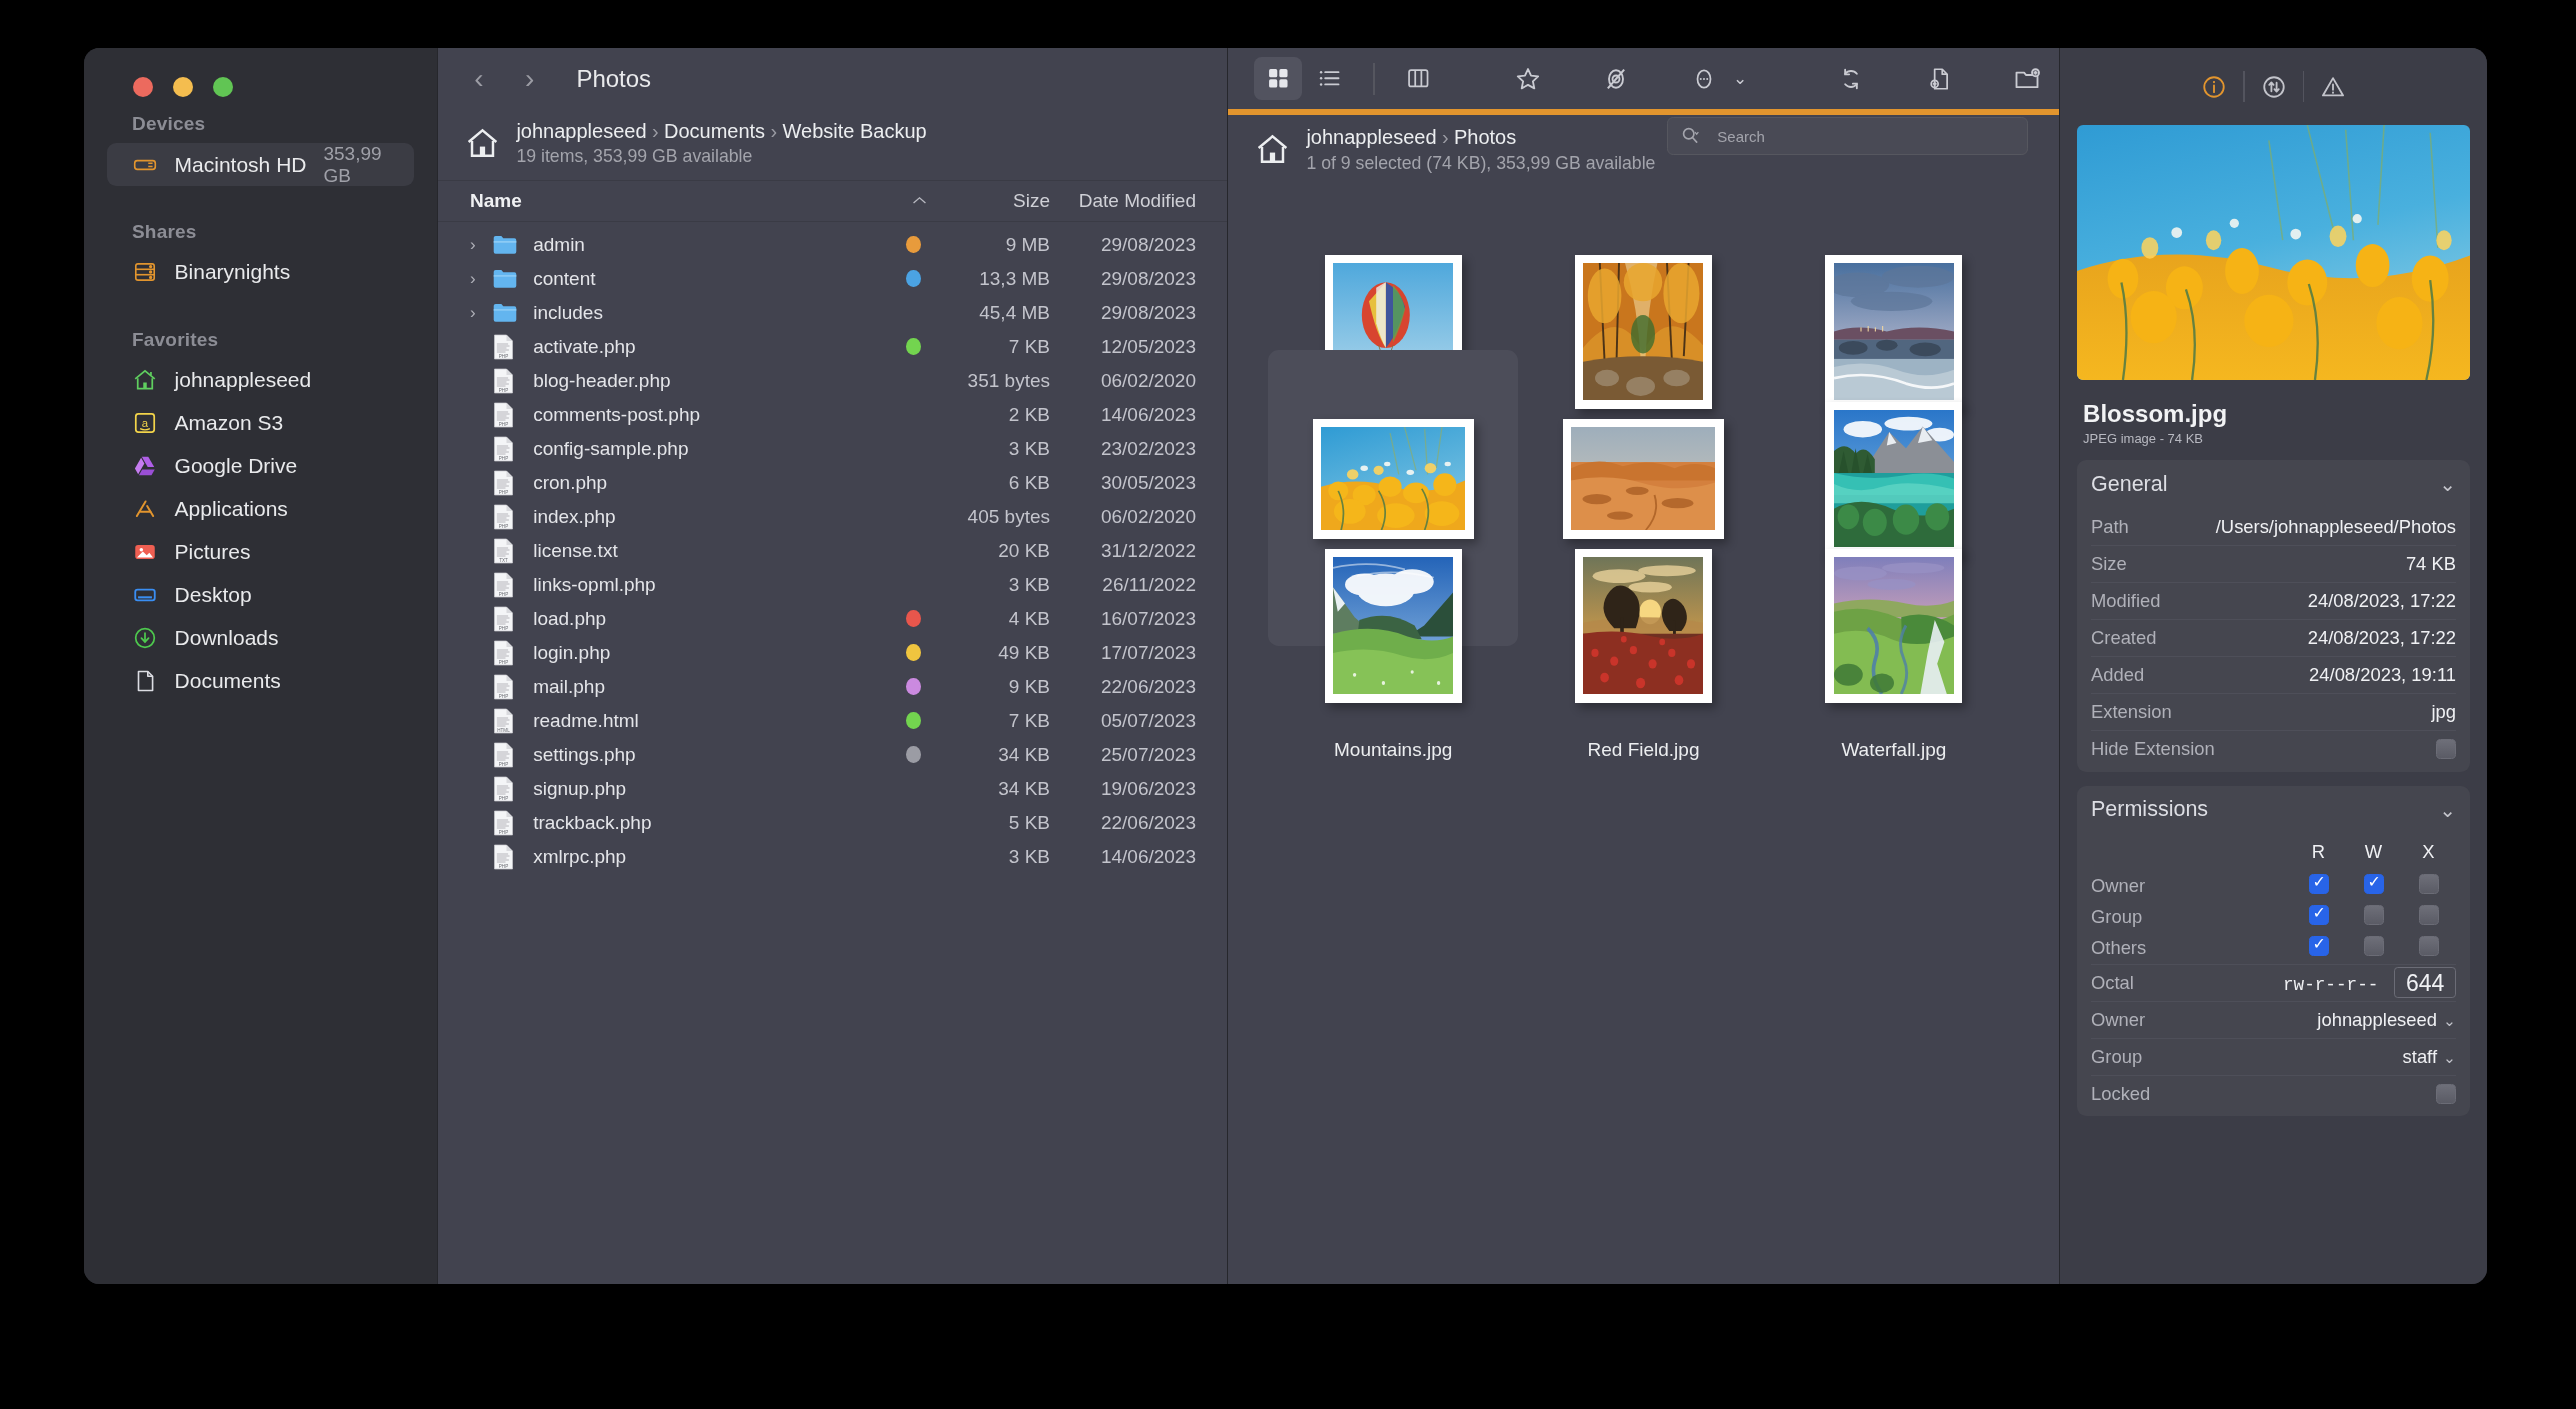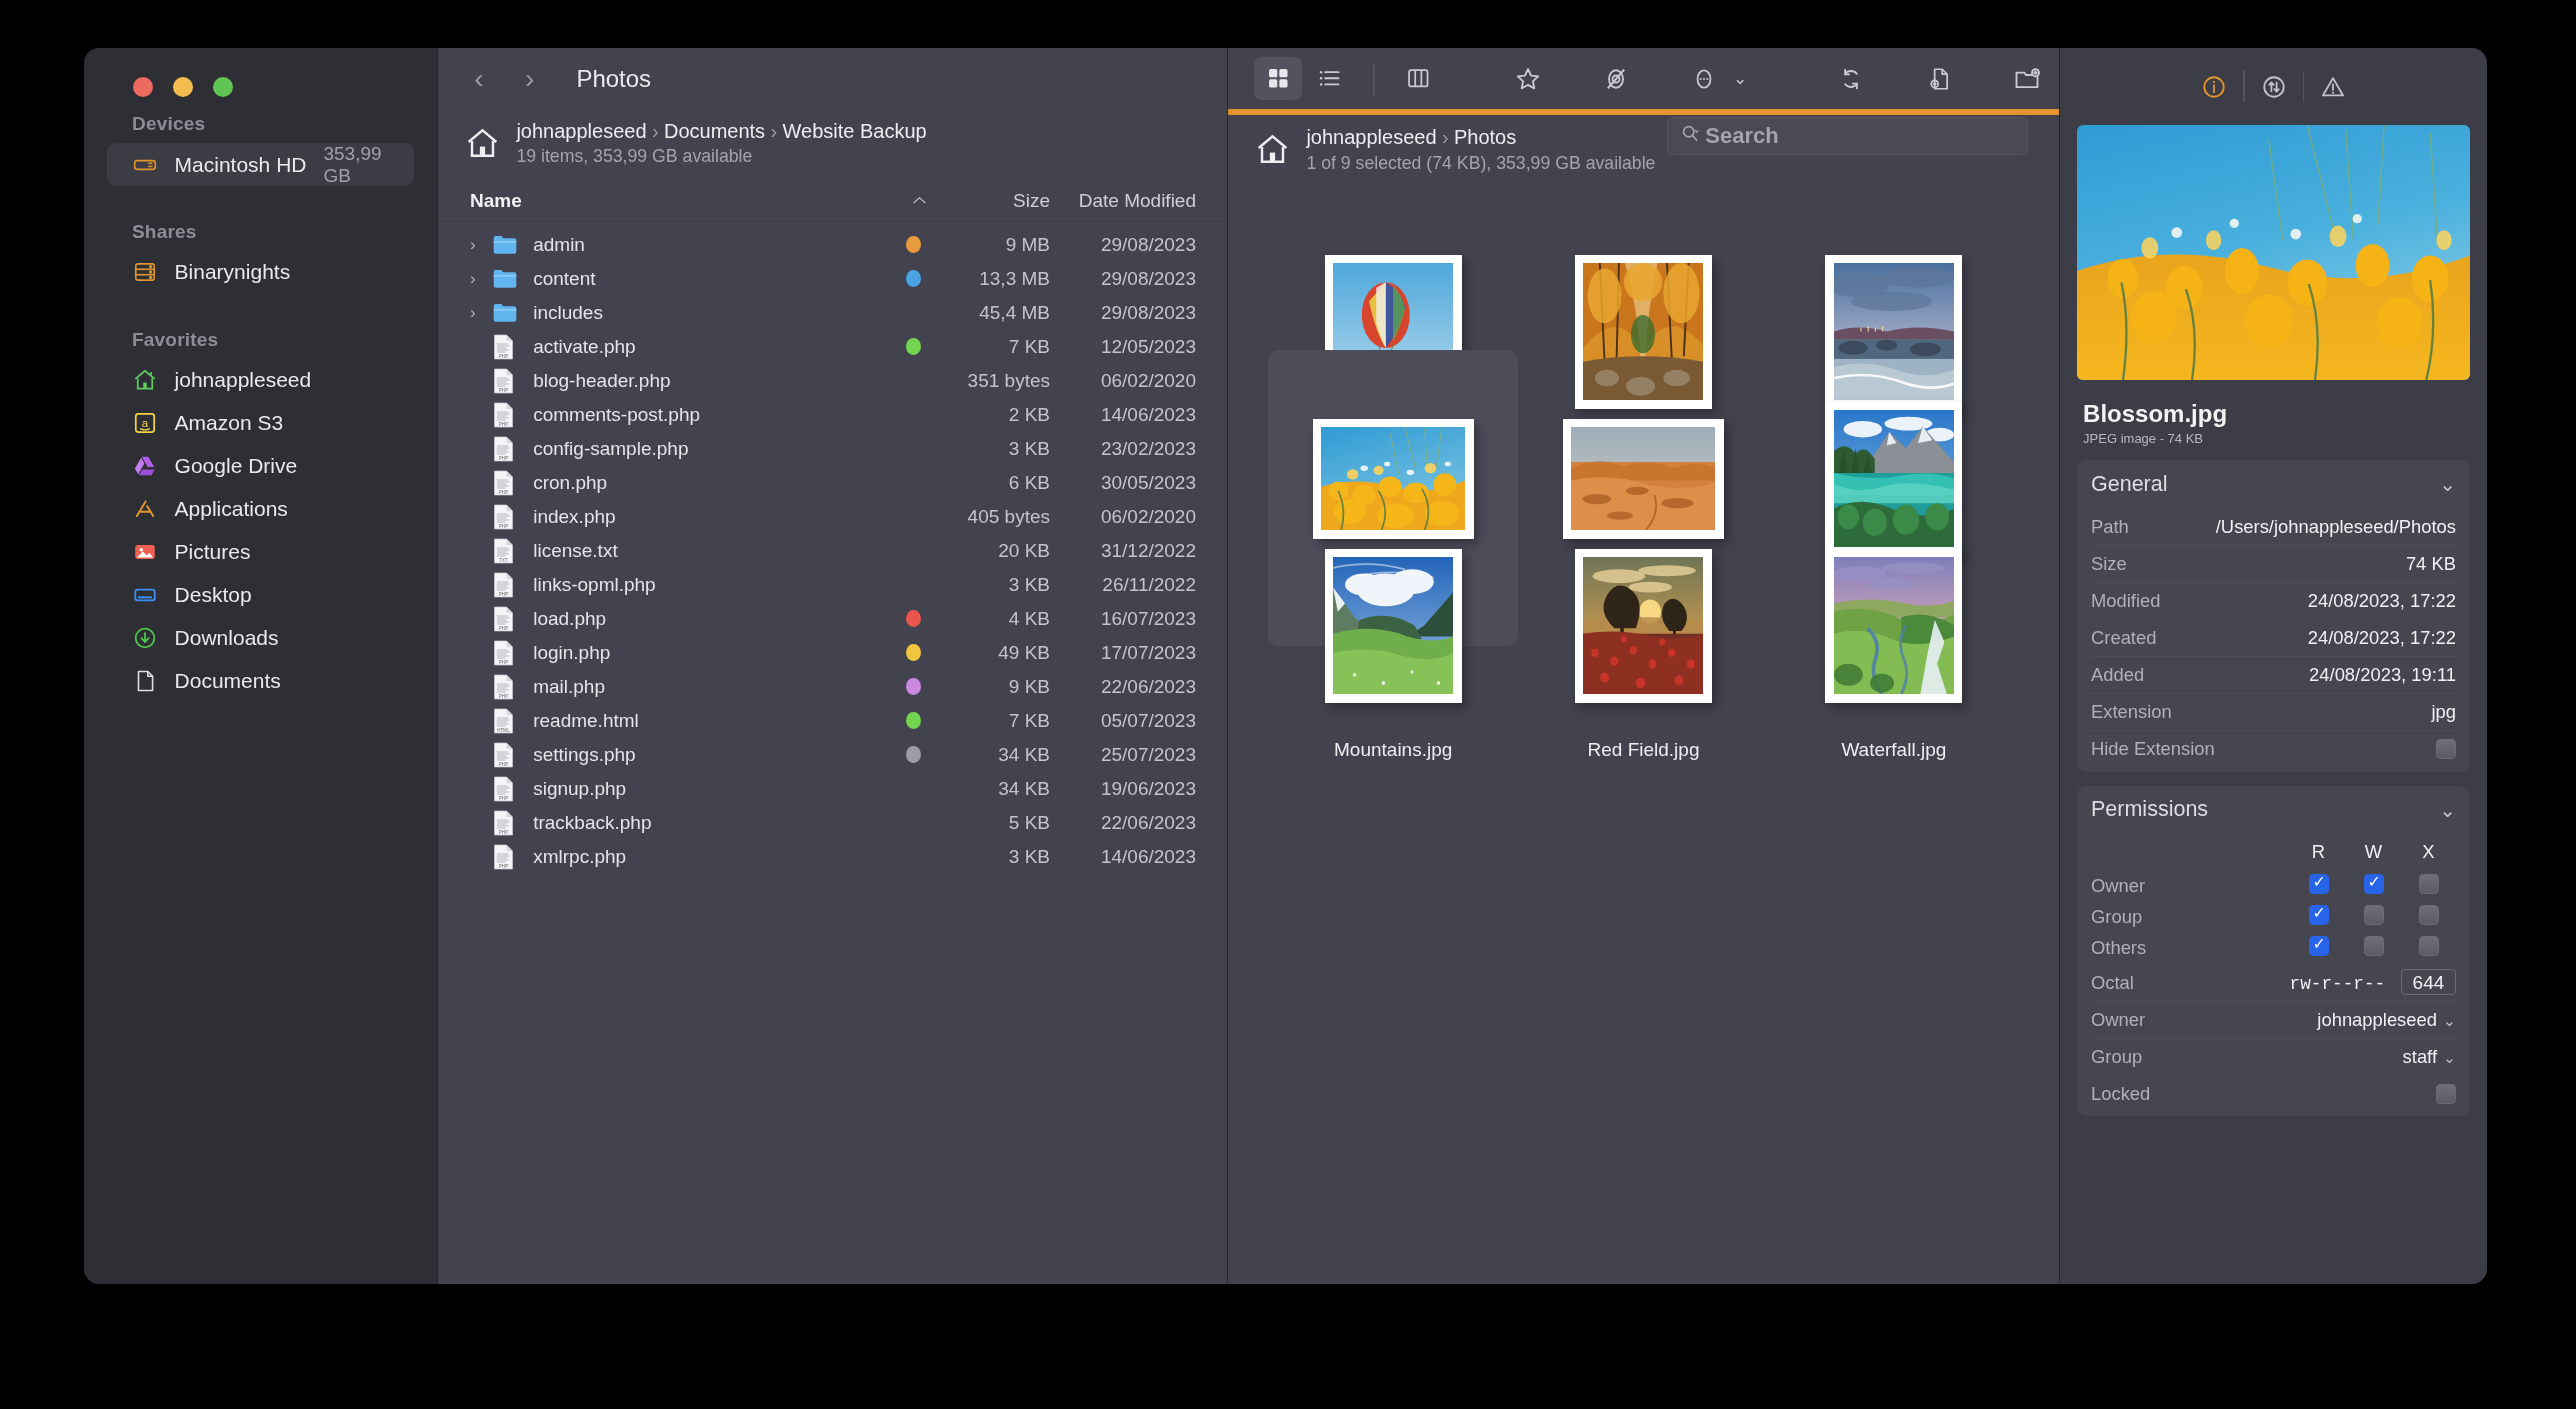--- a/index.html
+++ b/index.html
@@ -269,41 +269,41 @@
   .perm-row {
     display: flex; align-items: center;
     height: 31px; font-size: 18.4px; color: #b0b1b9;
   }
   .perm-row .pname { flex: 1 1 auto; }
   .octal-box {
     border: 0.8px solid #6b6c76;
     border-radius: 3.8px;
     padding: 1.5px 10.7px;
     color: #f0f1f4;
-    font-size: 19px;
+    font-size: 23px;
     margin-left: 10.7px;
   }
   .mono-ro { color: #f0f1f4; font-size: 17.7px; font-family: "Liberation Mono", monospace; }
   .dropval { color: #f0f1f4; font-size: 18.4px; }
   .dropval .dc { color: #c5c6cd; margin-left: 6.1px; font-size: 15.4px; }
 
   
   .searchwrap {
     position: absolute;
     right: 31px; top: 69px;
     width: 361px; height: 38px;
   }
   .searchbox {
     width: 100%; height: 100%;
     background: #494a55;
     border: 0.8px solid #56575f;
     border-radius: 6.1px;
     display: flex; align-items: center;
-    padding: 0 12.3px; gap: 5px;
-    color: #a3a4ac; font-size: 22px; font-weight: bold;
+    padding: 0 12.3px; gap: 17px;
+    color: #a3a4ac; font-size: 15px;
   }
 </style>
 </head>
 <body>
 
 <div class="window">
 
   <div class="sidebar">
     <div class="traffic">
       <div class="light red"></div>

